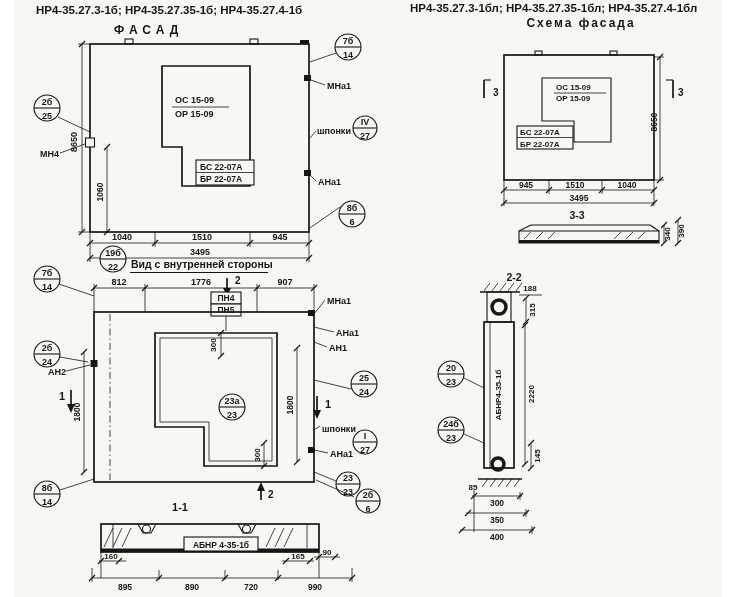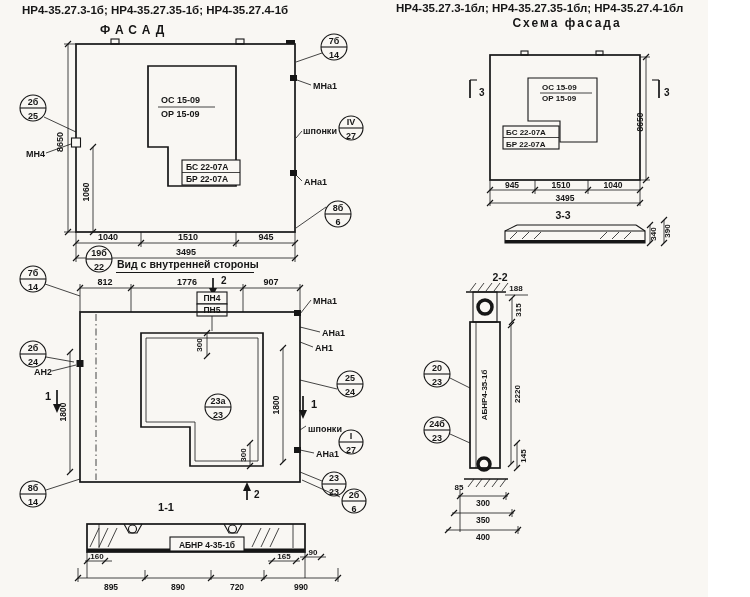--- a/index.html
+++ b/index.html
@@ -1,16 +1,16 @@
 <!DOCTYPE html>
 <html><head>
 <meta charset="utf-8">
 <style>
   html,body{margin:0;padding:0;background:#fff;}
-  .sheet{position:relative;width:708px;height:597px;overflow:hidden;}
+  .sheet{position:relative;width:708px;height:597px;overflow:hidden;margin-left:14px;}
   svg{display:block;}
   text{font-family:"Liberation Sans","DejaVu Sans",sans-serif;fill:#161616;}
   .t{font-weight:700;}
   .ln{fill:none;stroke:#161616;stroke-width:1.1;}
   .ln2{fill:none;stroke:#161616;stroke-width:1.7;}
   .thin{fill:none;stroke:#161616;stroke-width:0.8;}
   .tick{fill:none;stroke:#161616;stroke-width:1.2;}
   .dsh{stroke-dasharray:7 3 1.5 3;}
   .blk{fill:#161616;stroke:none;}
   .wfill{fill:#f9f7f3;}

